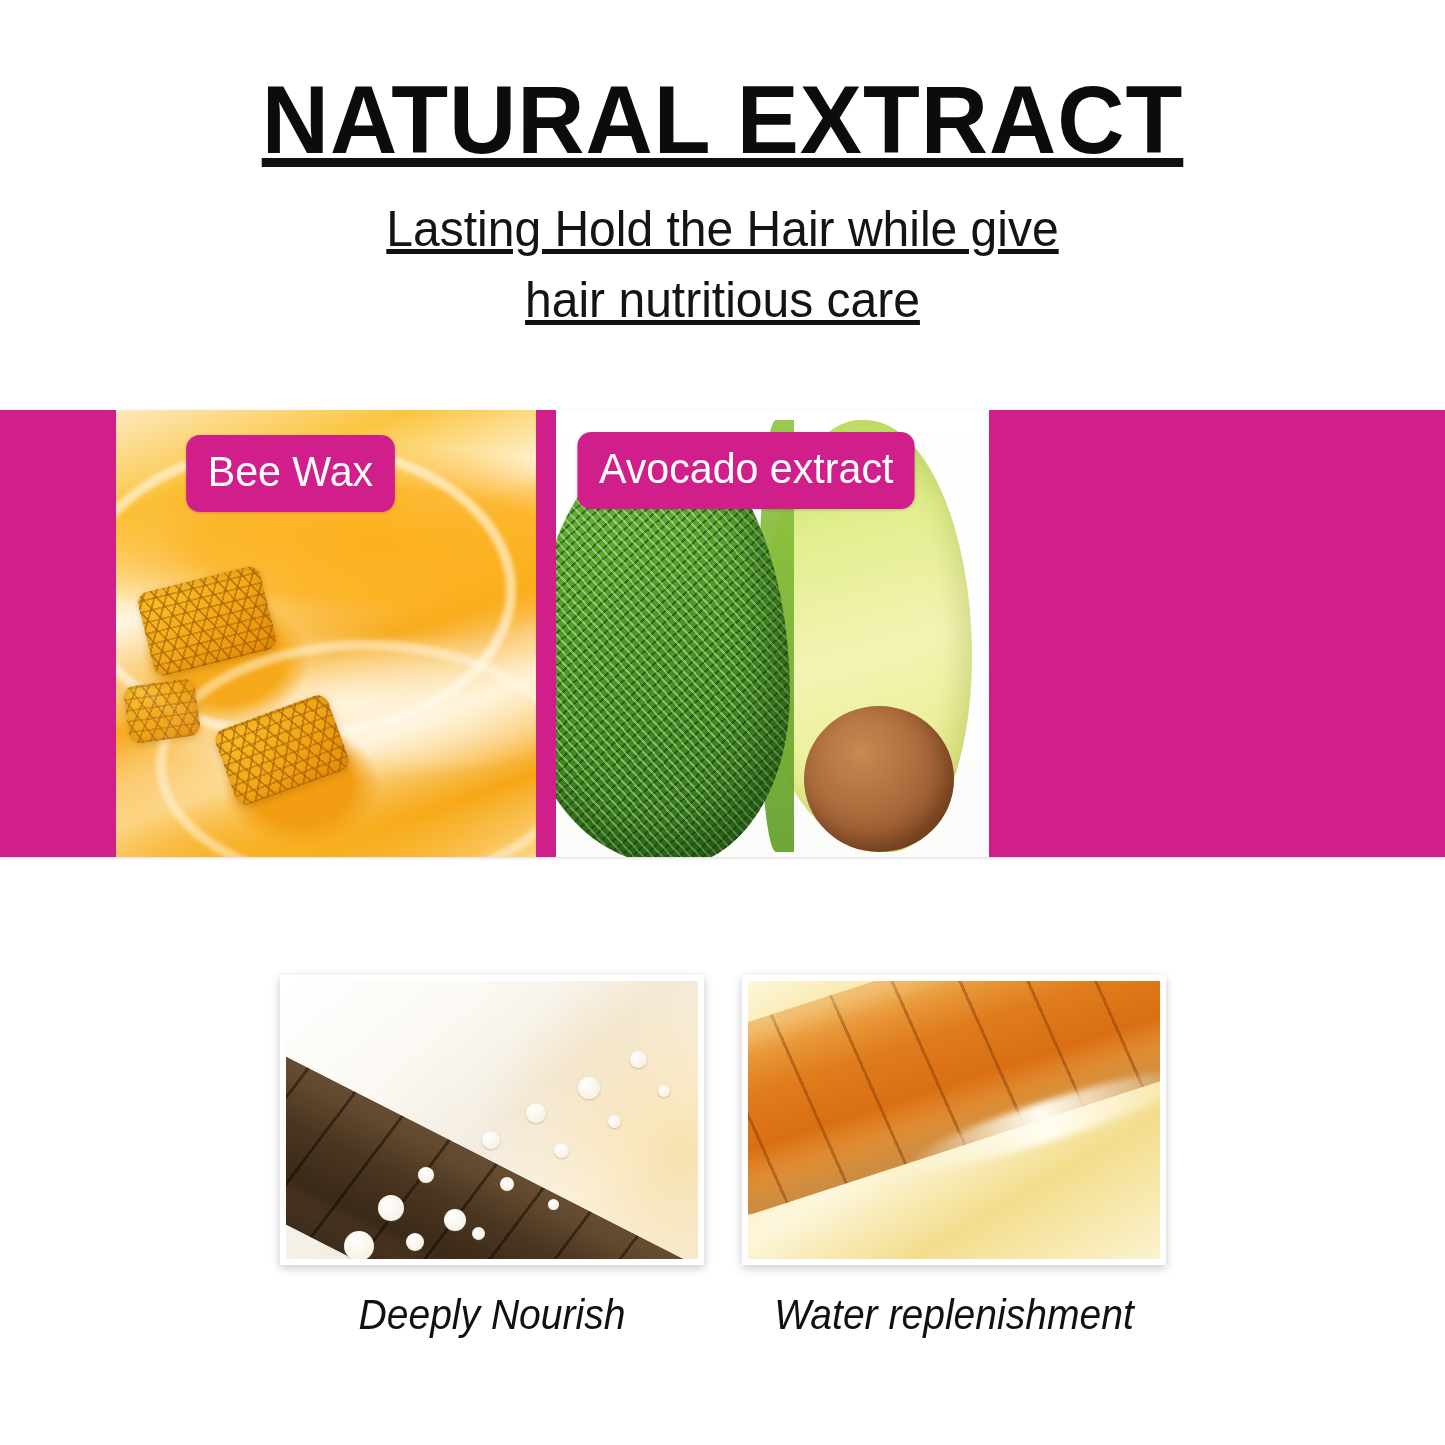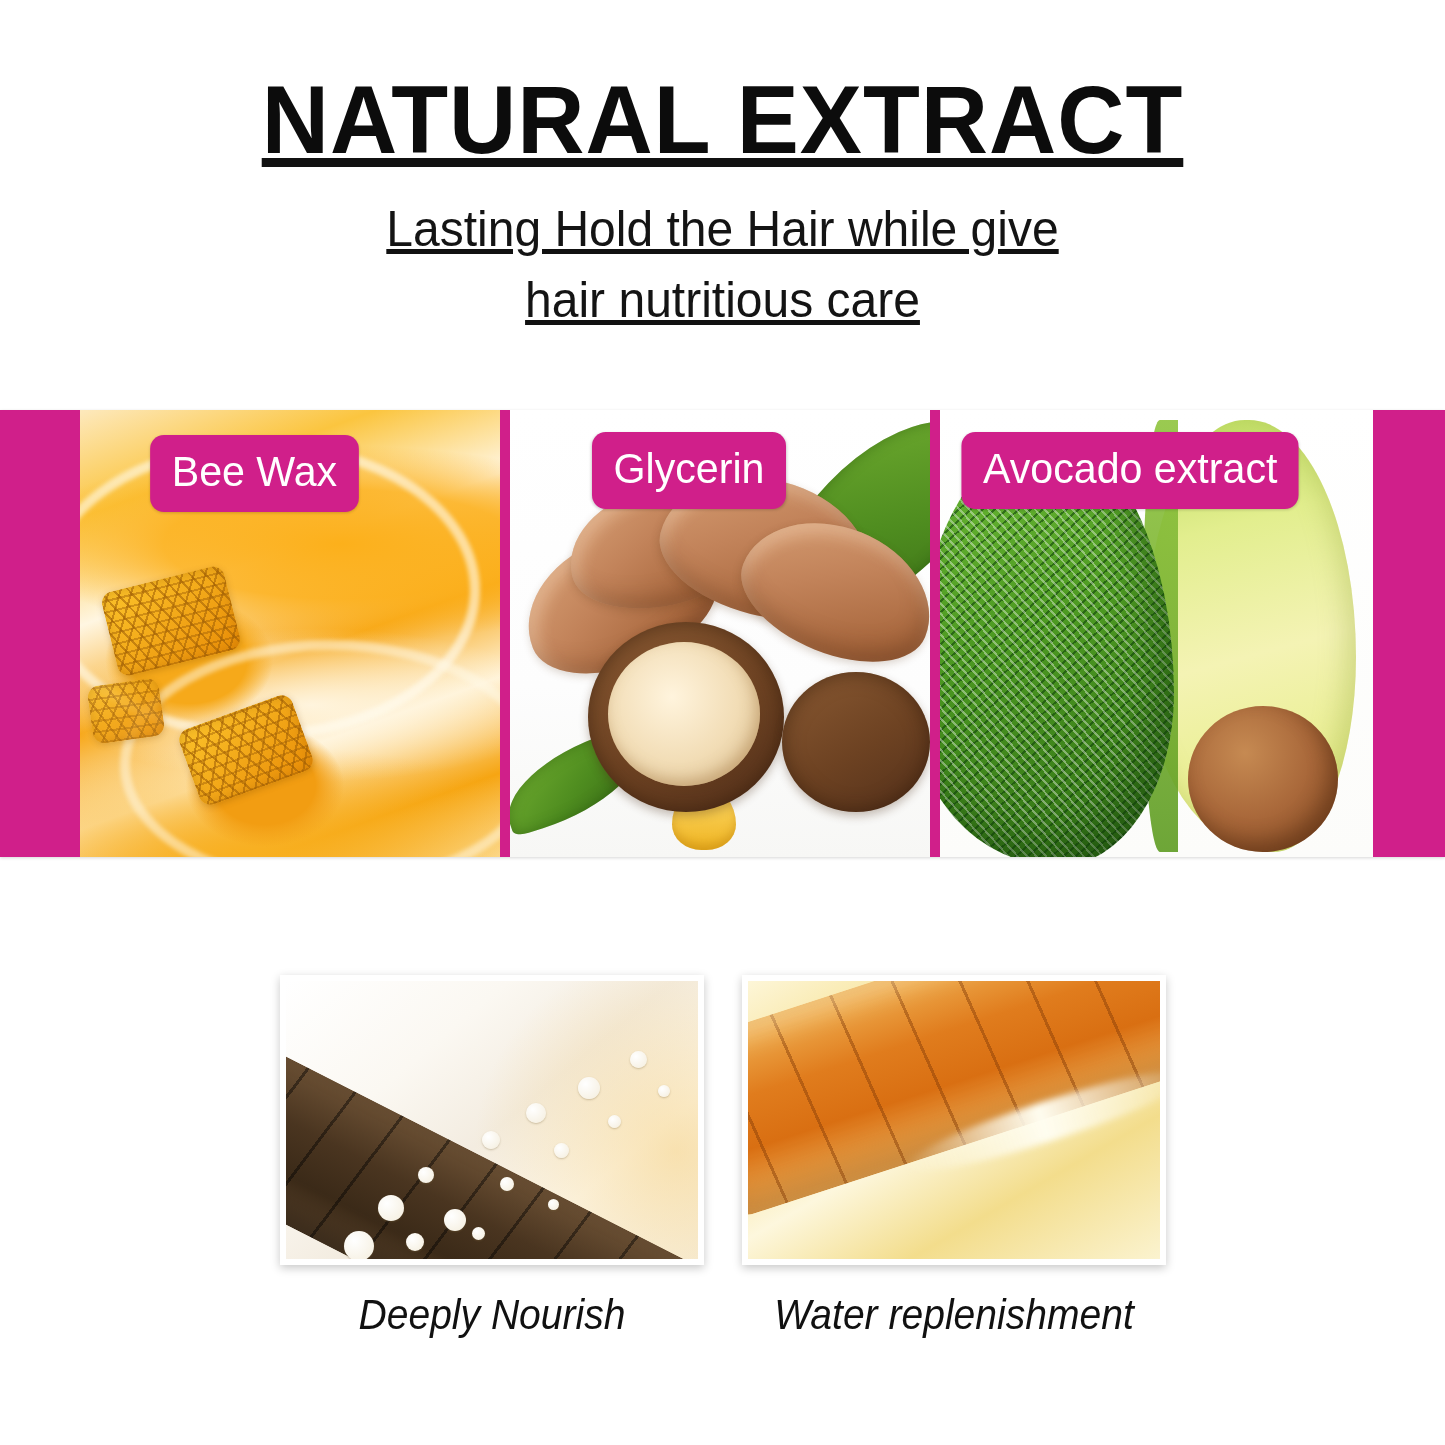--- a/index.html
+++ b/index.html
@@ -58,21 +58,21 @@
   .strip-edge.left  { width: 80px; }
   .strip-edge.right { width: 82px; }
   .strip-divider { width: 10px; height: 100%; background: #d01f8a; flex: 0 0 auto; }
 
   .panel {
     position: relative;
     height: 100%;
     overflow: hidden;
     flex: 0 0 auto;
   }
-  .panel.p1 { width: 420px; }
+  .panel.p1 { width: 420px; margin-left: 36px; }
   .panel.p2 { width: 420px; }
   .panel.p3 { width: 433px; }
 
   .panel-art { position: absolute; inset: 0; }
 
   
   .art-beewax {
     background:
       radial-gradient(ellipse 120px 90px at 26% 56%, #f6a91a 0%, #f6a91a 48%, rgba(246,169,26,0) 70%),
       radial-gradient(ellipse 110px 85px at 44% 84%, #f29d12 0%, #f29d12 46%, rgba(242,157,18,0) 72%),
@@ -353,34 +353,20 @@
       <div class="swirl s2"></div>
       <div class="comb c3"></div>
       <div class="comb c1"></div>
       <div class="comb c2"></div>
     </div>
     <div class="badge b1">Bee Wax</div>
   </div>
 
   <div class="strip-divider"></div>
 
-  <div class="panel p2">
-    <div class="panel-art art-glycerin">
-      <div class="leaf l1"></div>
-      <div class="leaf l2"></div>
-      <div class="nut n1"></div>
-      <div class="nut n2"></div>
-      <div class="nut n3"></div>
-      <div class="nut n4"></div>
-      <div class="drop"></div>
-      <div class="shell sh1"></div>
-      <div class="shell sh2"></div>
-    </div>
-    <div class="badge b2">Glycerin</div>
-  </div>
 
   <div class="strip-divider"></div>
 
   <div class="panel p3">
     <div class="panel-art art-avocado">
       <div class="avo-half"></div>
       <div class="avo-pit"></div>
       <div class="avo-dark"></div>
     </div>
     <div class="badge b3">Avocado extract</div>

